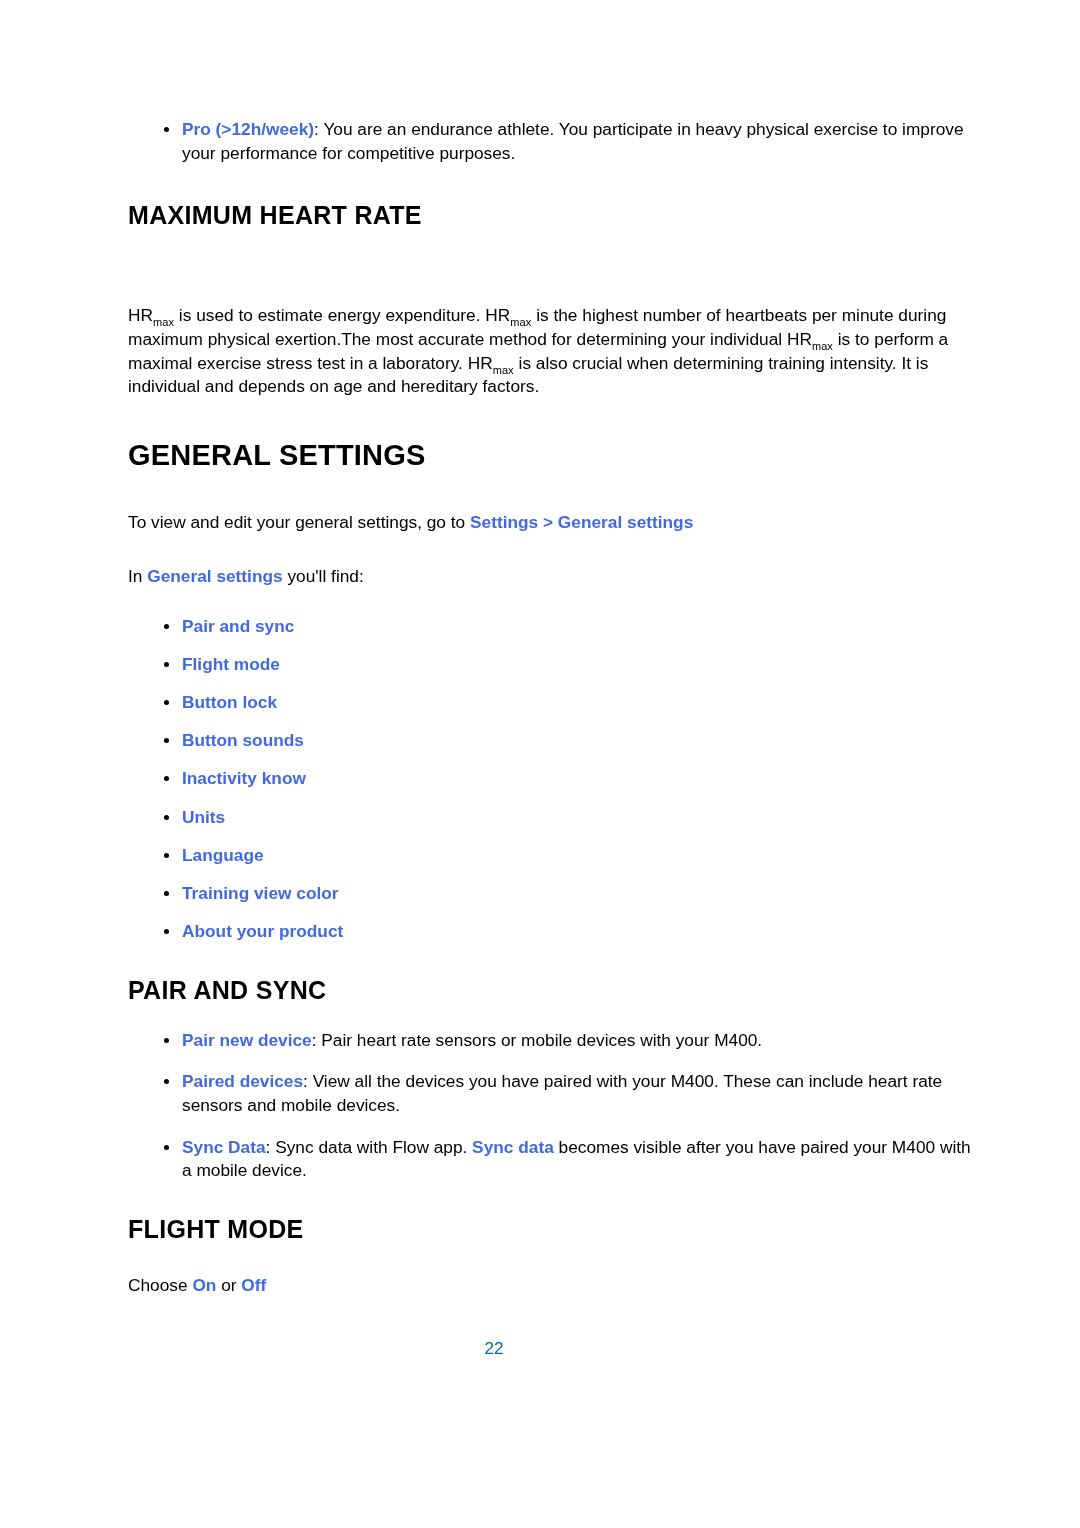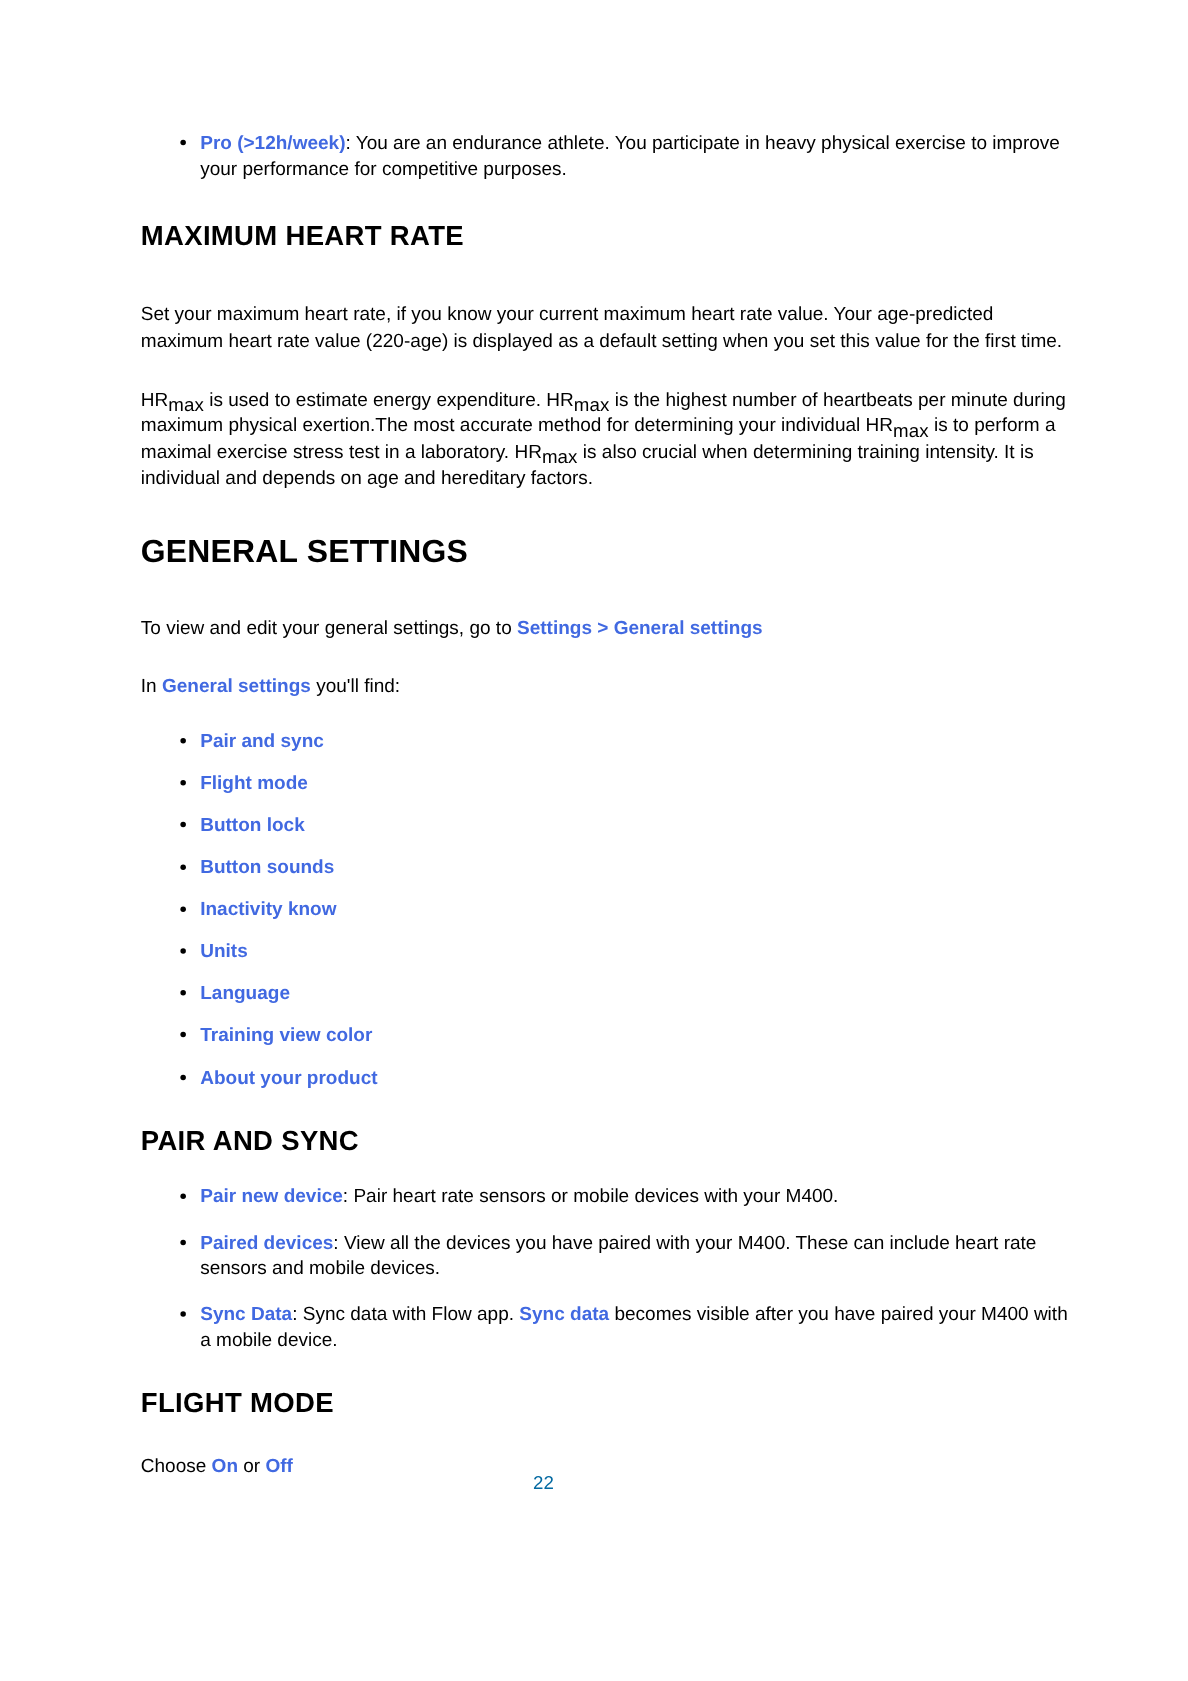--- a/index.html
+++ b/index.html
@@ -93,21 +93,21 @@
   ul.spaced > li + li { margin-top: 18px; }
 
   
   .blue {
     color: #4169e1;
     font-weight: bold;
   }
 
   
   .sub {
-    font-size: 17px;
+    font-size: 11px;
     vertical-align: baseline;
     position: relative;
     top: 5px;
     letter-spacing: 0.1px;
   }
   .hr-term { white-space: nowrap; }
 
   
   .page-number {
     position: absolute;
@@ -131,21 +131,20 @@
         <span class="blue">Pro (&gt;12h/week)</span><span>:</span><span> You are an endurance athlete. You participate in heavy physical exercise to improve your performance for competitive purposes.</span>
       </li>
     </ul>
 
     <div class="sp-36"></div>
 
     <h2 class="doc-h2">MAXIMUM HEART RATE</h2>
 
     <div class="sp-44"></div>
 
-    <p class="para">Set your maximum heart rate, if you know your current maximum heart rate value. Your age-predicted maximum heart rate value (220-age) is displayed as a default setting when you set this value for the first time.</p>
 
     <div class="sp-30"></div>
 
     <p class="para"><span class="hr-term"><span>HR</span><span class="sub">max</span></span><span> is used to estimate energy expenditure. </span><span class="hr-term"><span>HR</span><span class="sub">max</span></span><span> is the highest number of heartbeats per minute during maximum physical exertion.The most accurate method for determining your individual </span><span class="hr-term"><span>HR</span><span class="sub">max</span></span><span> is to perform a maximal exercise stress test in a laboratory. </span><span class="hr-term"><span>HR</span><span class="sub">max</span></span><span> is also crucial when determining training intensity. It is individual and depends on age and hereditary factors.</span></p>
 
     <div class="sp-40"></div>
 
     <h1 class="doc-h1">GENERAL SETTINGS</h1>
 
     <div class="sp-40"></div>

